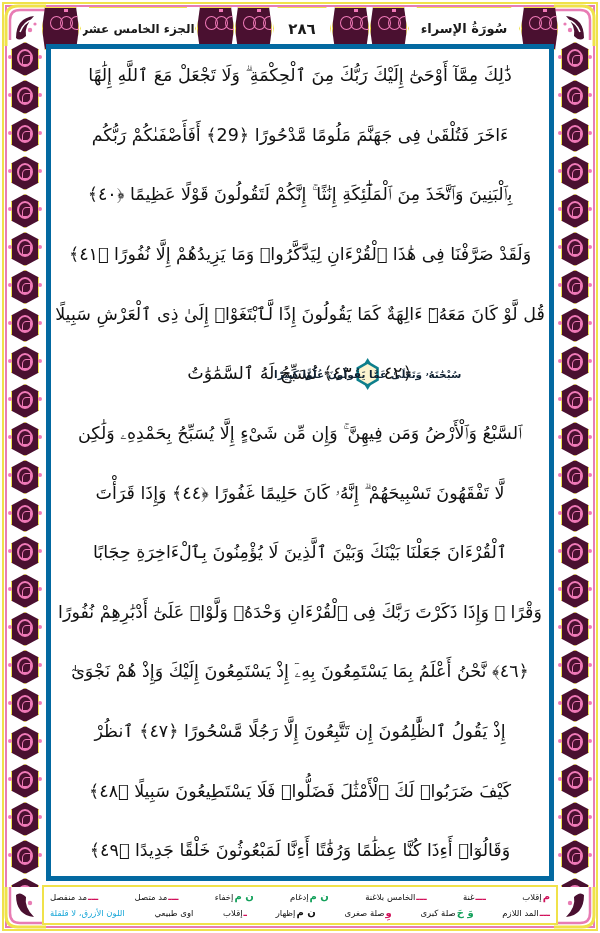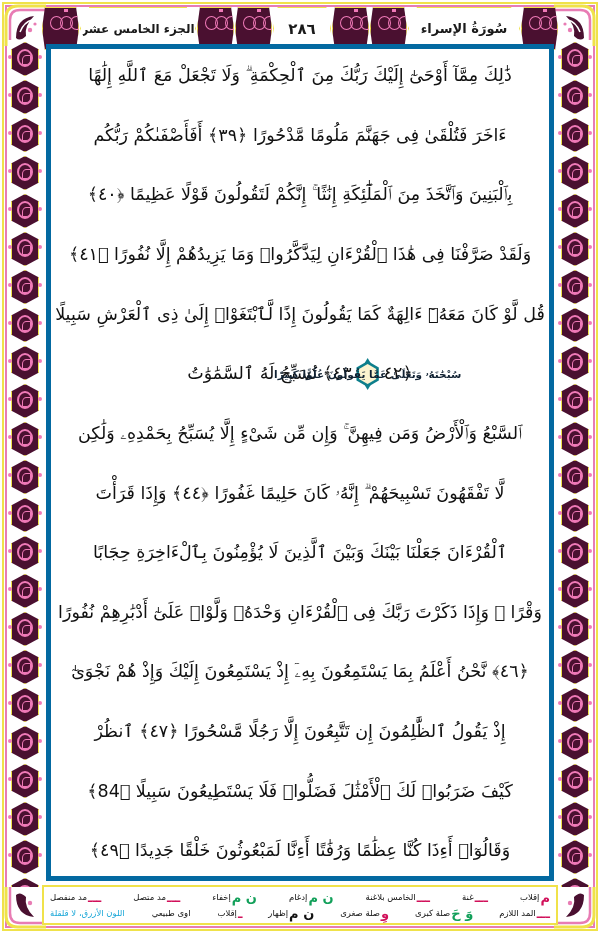--- a/index.html
+++ b/index.html
@@ -255,21 +255,21 @@
     height: 15px;
     padding: 0 2px;
   }
   .lg-item {
     display: inline-flex;
     align-items: center;
     gap: 1px;
     direction: rtl;
   }
   .lg-sym {
-    font-size: 13px;
+    font-size: 10px;
     font-weight: bold;
     line-height: 1;
   }
   .lg-lab { font-size: 8.5px; }
   .lg-blue { color: #1aa7d8; }
   .lg-pink { color: #d1105a; }
   .lg-green { color: #12a05a; }
   .lg-dark { color: #111; }
 </style>
 </head>
@@ -640,21 +640,21 @@
         <span class="r3"></span>
         <span class="bdot"></span>
     </div>
   </div>
 
   <div class="text-area" id="text-area">
       <div class="ayah-line">
         <span class="ar">ذَٰلِكَ مِمَّآ أَوْحَىٰٓ إِلَيْكَ رَبُّكَ مِنَ ٱلْحِكْمَةِ ۗ وَلَا تَجْعَلْ مَعَ ٱللَّهِ إِلَٰهًا</span>
       </div>
       <div class="ayah-line">
-        <span class="ar">ءَاخَرَ فَتُلْقَىٰ فِى جَهَنَّمَ مَلُومًا مَّدْحُورًا ﴿٣٩﴾ أَفَأَصْفَىٰكُمْ رَبُّكُم</span>
+        <span class="ar">ءَاخَرَ فَتُلْقَىٰ فِى جَهَنَّمَ مَلُومًا مَّدْحُورًا ﴿29﴾ أَفَأَصْفَىٰكُمْ رَبُّكُم</span>
       </div>
       <div class="ayah-line">
         <span class="ar">بِٱلْبَنِينَ وَٱتَّخَذَ مِنَ ٱلْمَلَٰٓئِكَةِ إِنَٰثًا ۚ إِنَّكُمْ لَتَقُولُونَ قَوْلًا عَظِيمًا ﴿٤٠﴾</span>
       </div>
       <div class="ayah-line">
         <span class="ar">وَلَقَدْ صَرَّفْنَا فِى هَٰذَا ٱلْقُرْءَانِ لِيَذَّكَّرُوا۟ وَمَا يَزِيدُهُمْ إِلَّا نُفُورًا ﴿٤١﴾</span>
       </div>
       <div class="ayah-line">
         <span class="ar">قُل لَّوْ كَانَ مَعَهُۥٓ ءَالِهَةٌ كَمَا يَقُولُونَ إِذًا لَّٱبْتَغَوْا۟ إِلَىٰ ذِى ٱلْعَرْشِ سَبِيلًا</span>
       </div>
@@ -681,21 +681,21 @@
       <div class="ayah-line">
         <span class="ar">وَقْرًا ۚ وَإِذَا ذَكَرْتَ رَبَّكَ فِى ٱلْقُرْءَانِ وَحْدَهُۥ وَلَّوْا۟ عَلَىٰٓ أَدْبَٰرِهِمْ نُفُورًا</span>
       </div>
       <div class="ayah-line">
         <span class="ar">﴿٤٦﴾ نَّحْنُ أَعْلَمُ بِمَا يَسْتَمِعُونَ بِهِۦٓ إِذْ يَسْتَمِعُونَ إِلَيْكَ وَإِذْ هُمْ نَجْوَىٰٓ</span>
       </div>
       <div class="ayah-line">
         <span class="ar">إِذْ يَقُولُ ٱلظَّٰلِمُونَ إِن تَتَّبِعُونَ إِلَّا رَجُلًا مَّسْحُورًا ﴿٤٧﴾ ٱنظُرْ</span>
       </div>
       <div class="ayah-line">
-        <span class="ar">كَيْفَ ضَرَبُوا۟ لَكَ ٱلْأَمْثَٰلَ فَضَلُّوا۟ فَلَا يَسْتَطِيعُونَ سَبِيلًا ﴿84﴾</span>
+        <span class="ar">كَيْفَ ضَرَبُوا۟ لَكَ ٱلْأَمْثَٰلَ فَضَلُّوا۟ فَلَا يَسْتَطِيعُونَ سَبِيلًا ﴿٤٨﴾</span>
       </div>
       <div class="ayah-line">
         <span class="ar">وَقَالُوٓا۟ أَءِذَا كُنَّا عِظَٰمًا وَرُفَٰتًا أَءِنَّا لَمَبْعُوثُونَ خَلْقًا جَدِيدًا ﴿٤٩﴾</span>
       </div>
     </div>
 
   <div class="legend">
     <div class="legend-row" id="legend-row-1">
         <span class="lg-item">
           <span class="lg-sym lg-pink">م</span>

